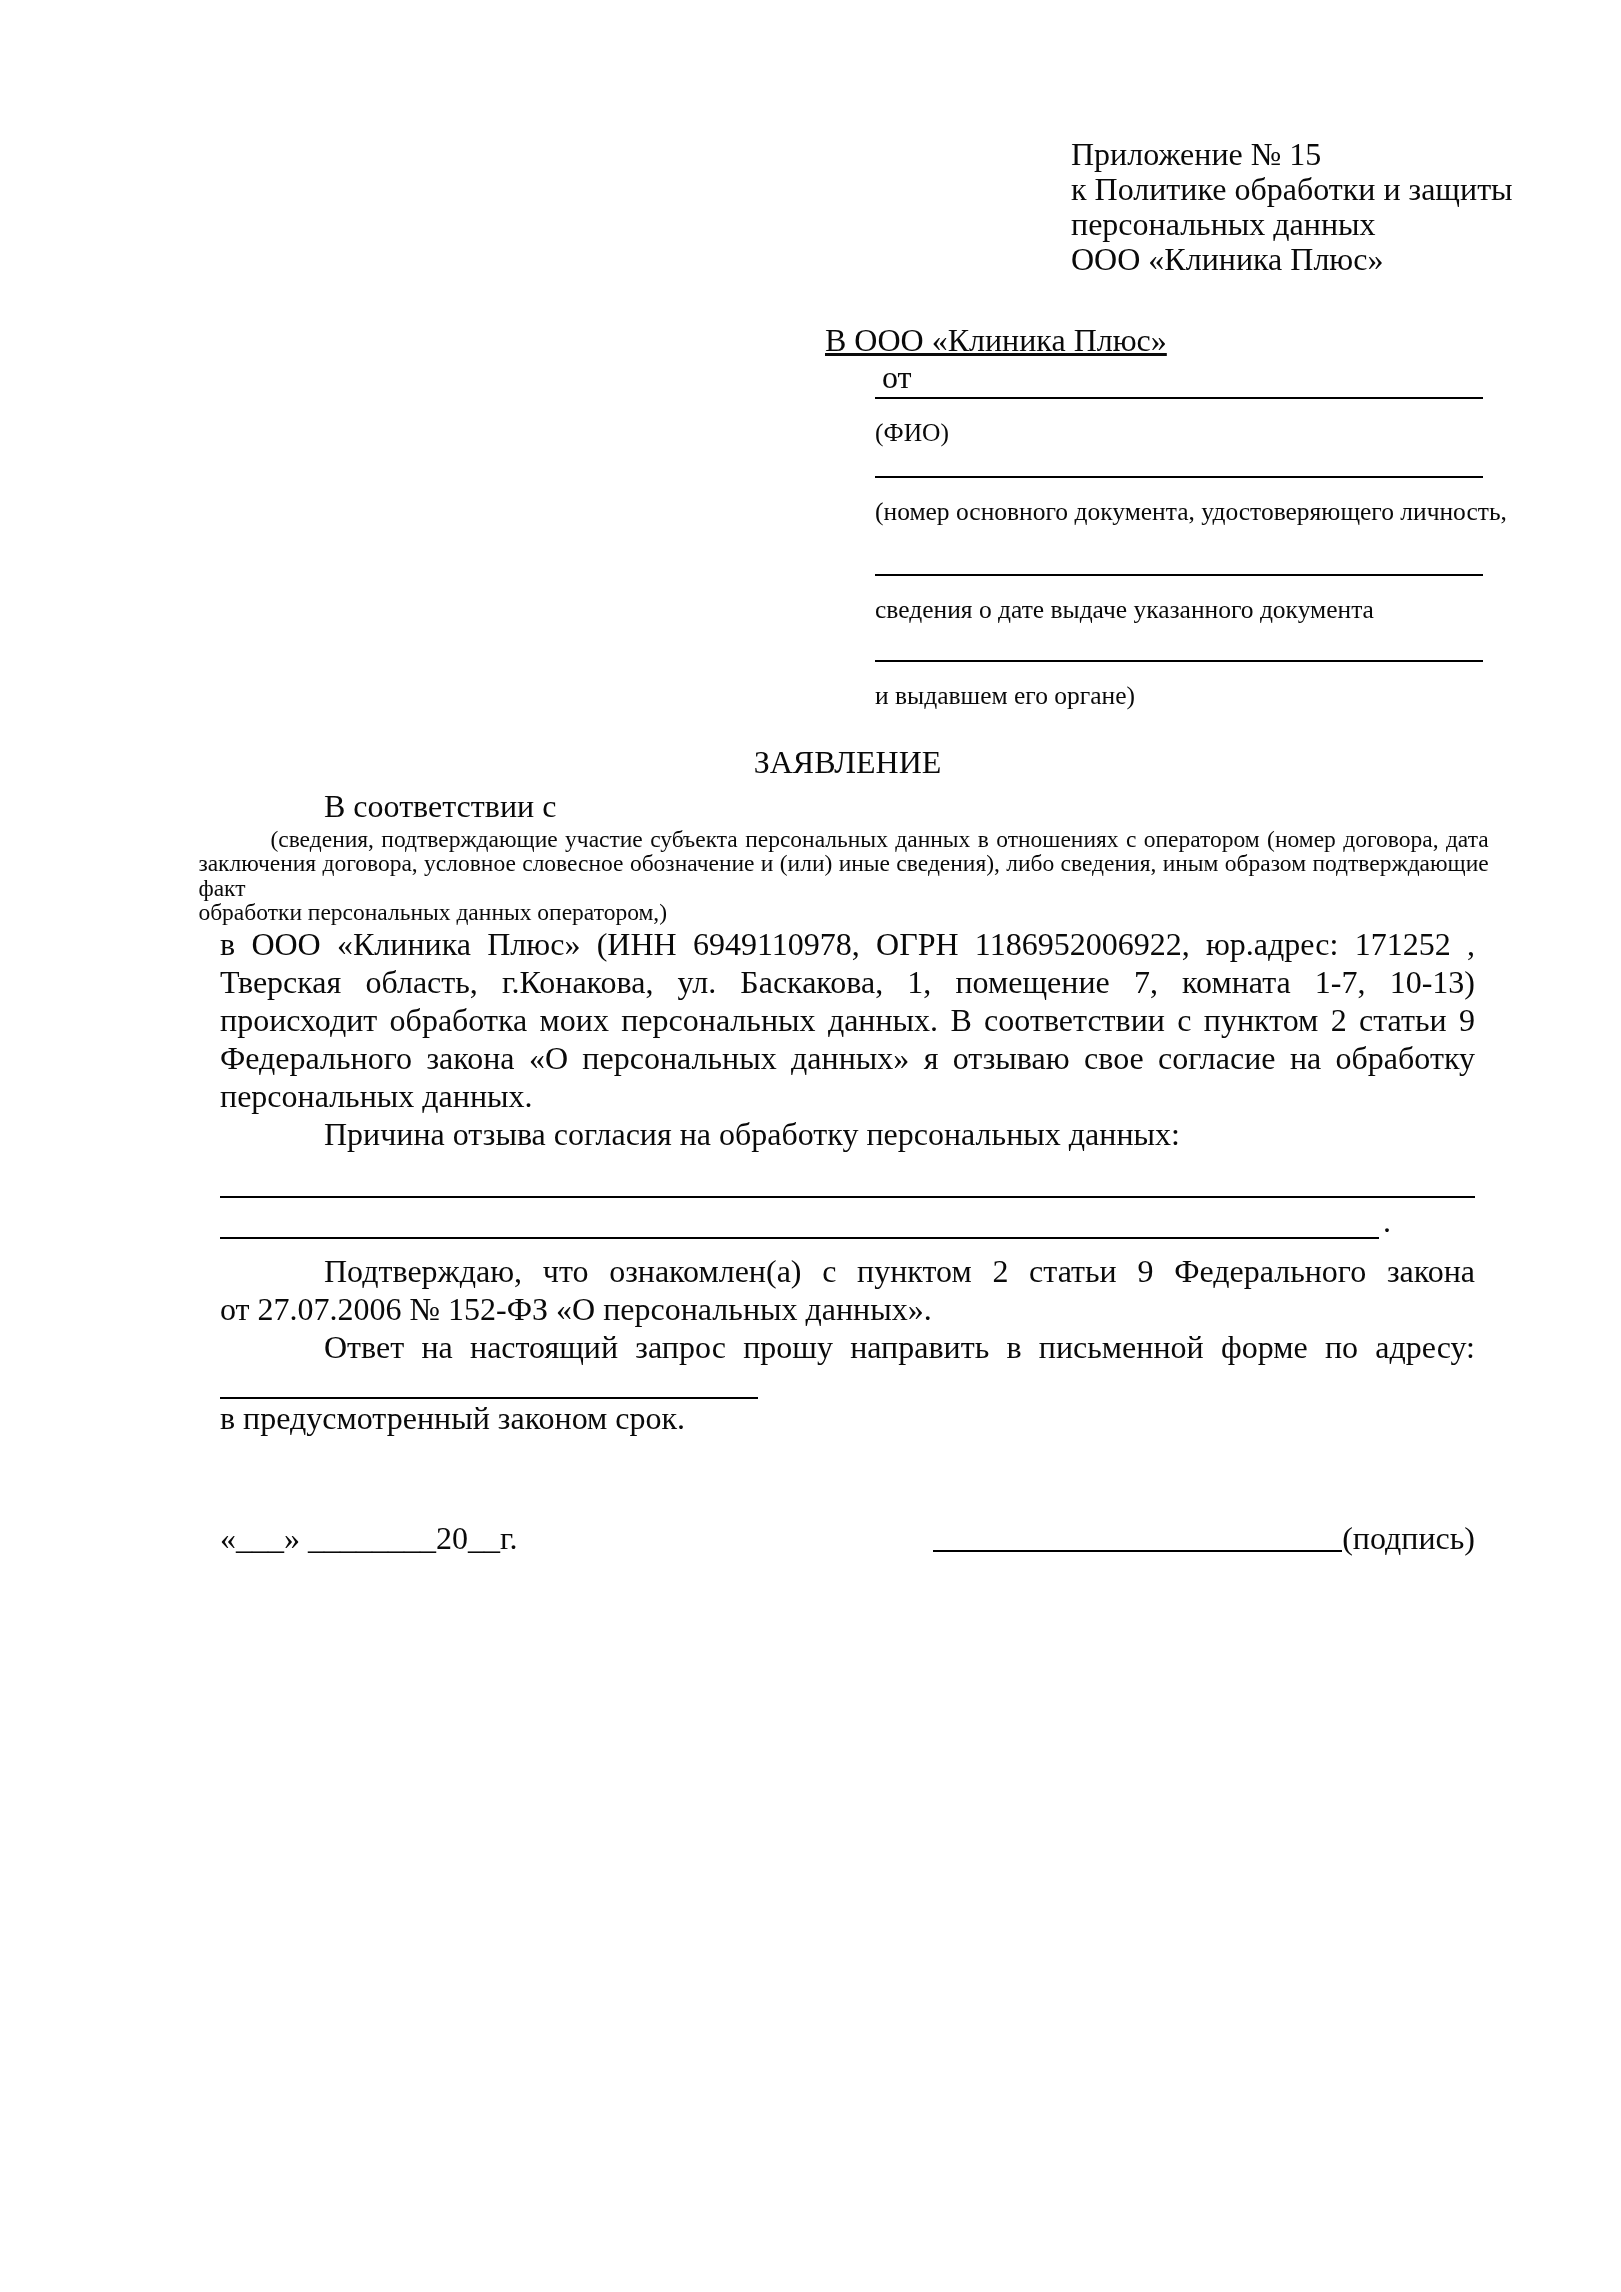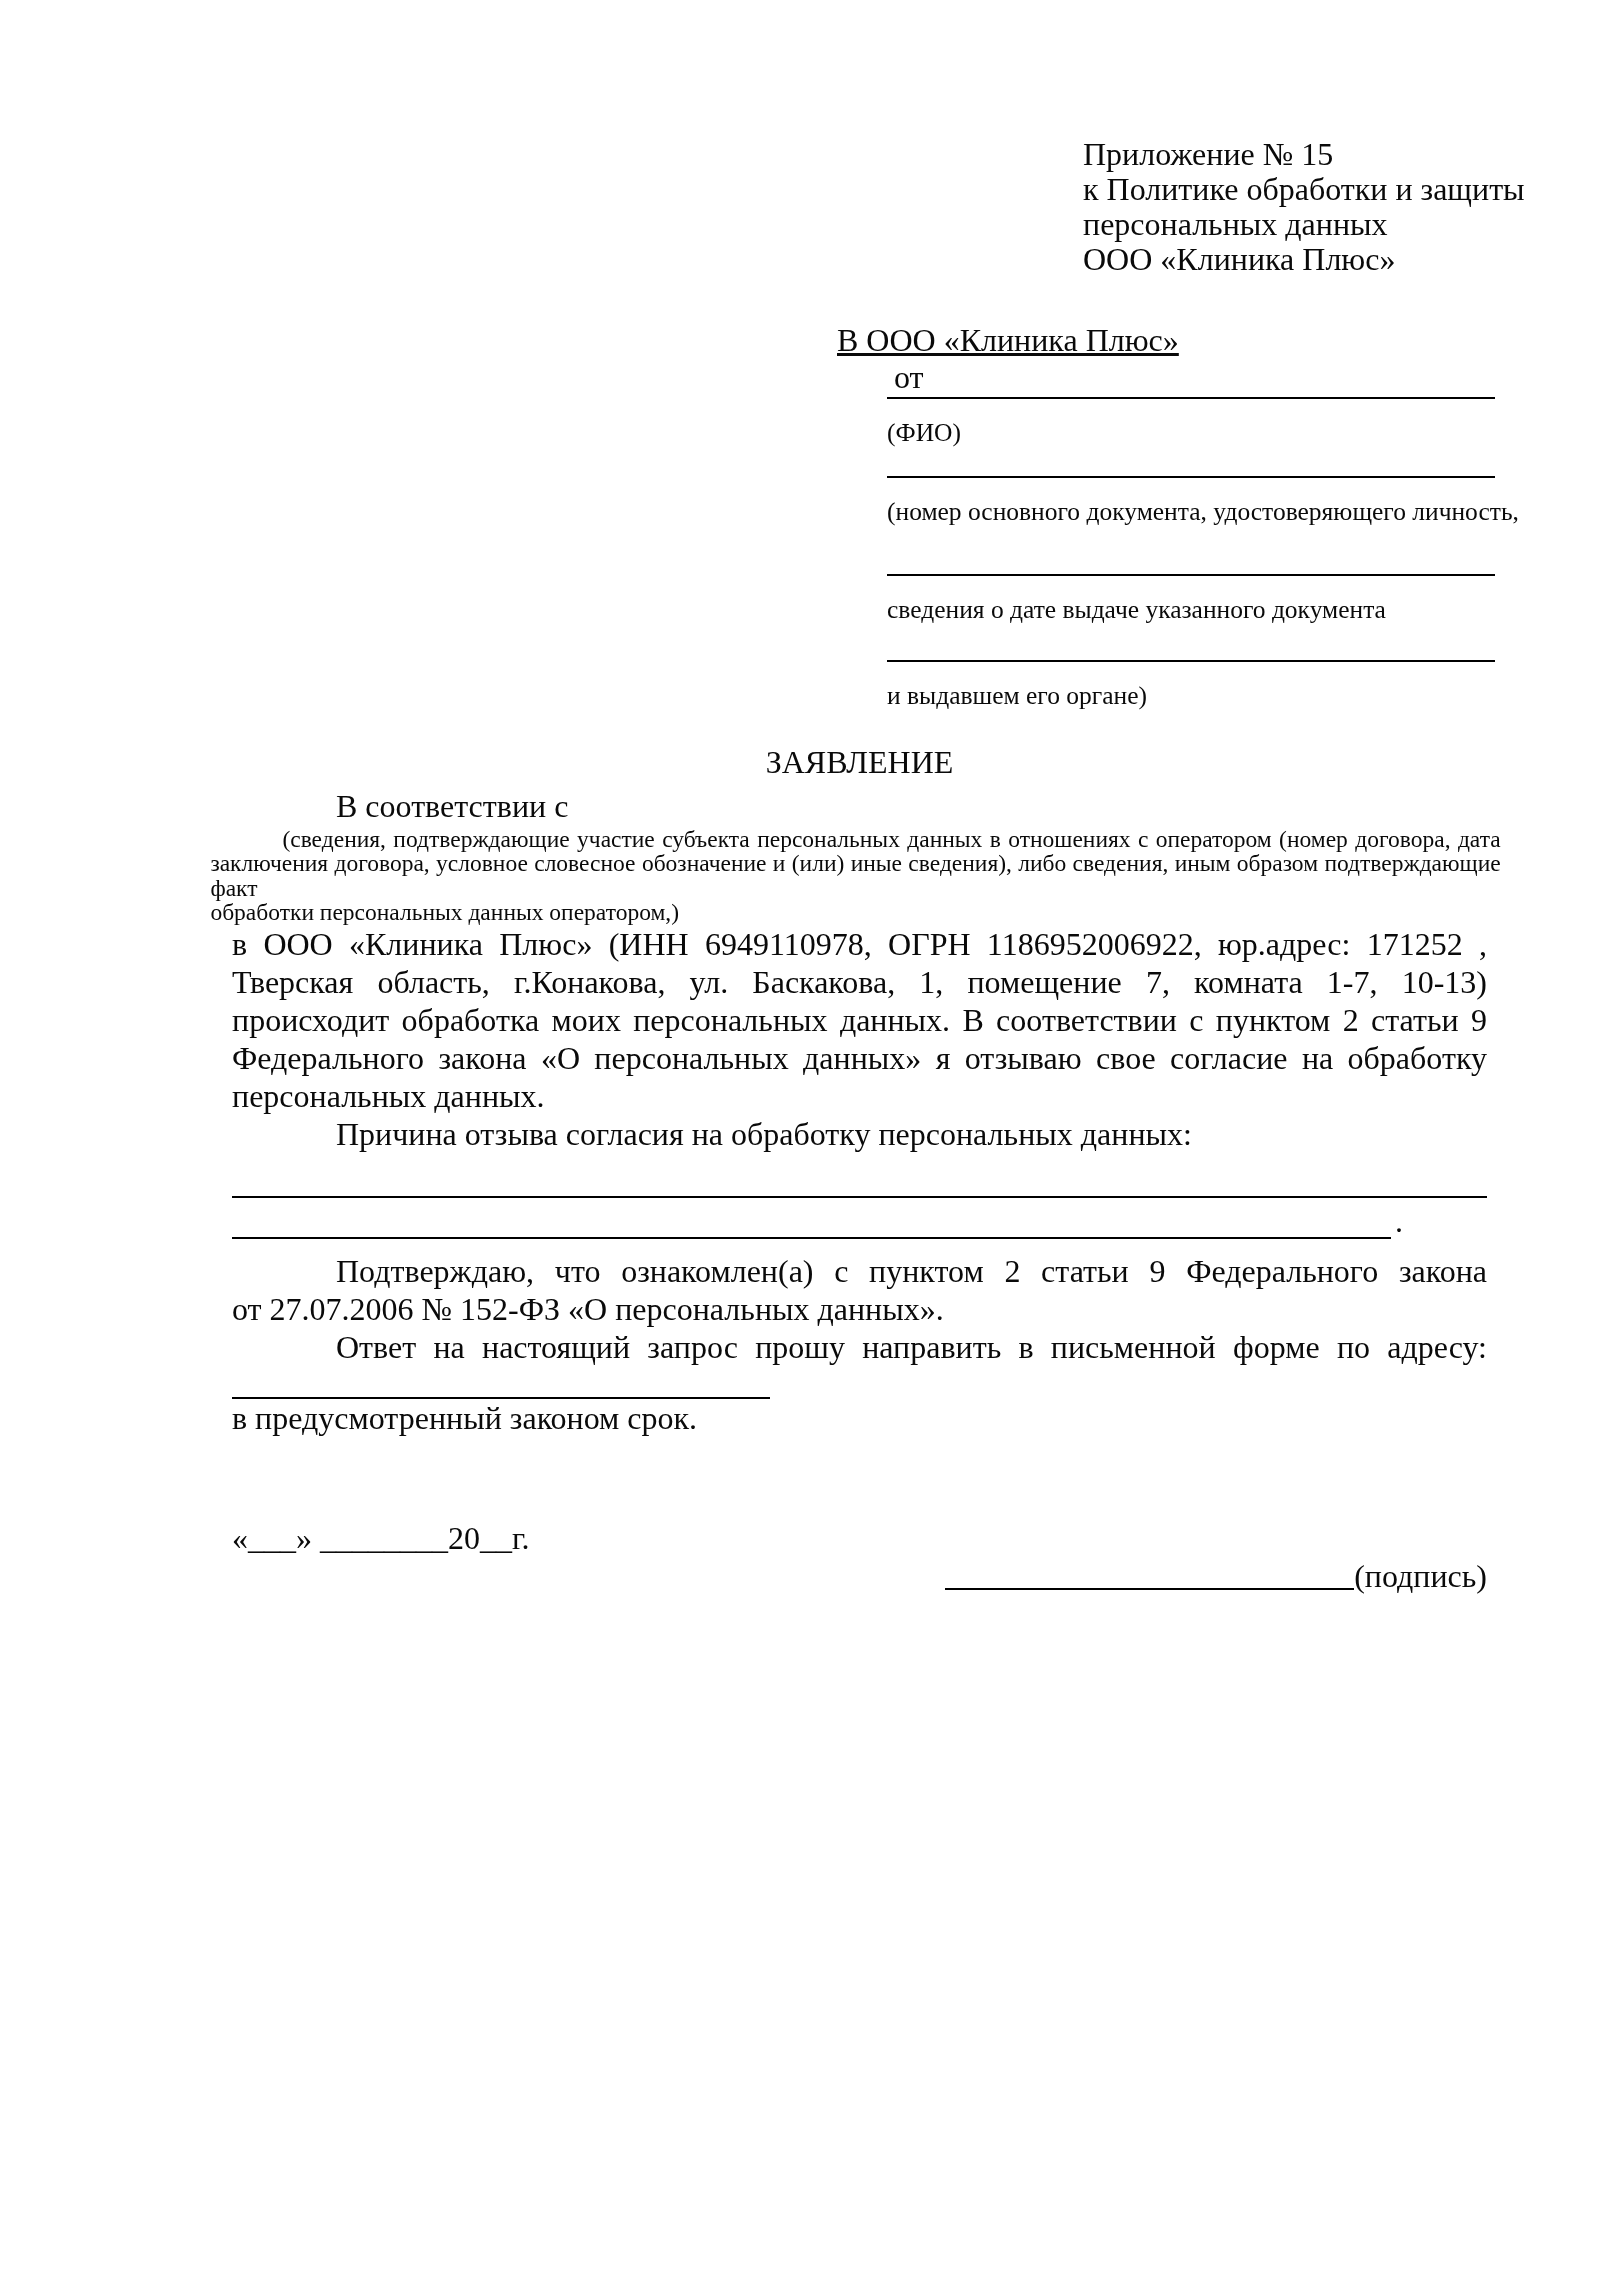--- a/index.html
+++ b/index.html
@@ -5,21 +5,21 @@
   html,body{margin:0;padding:0;background:#e8e8e8;}
   .page{
     position:relative;
     width:1621px;height:2293px;
     background:#ffffff;
     font-family:"Liberation Serif","DejaVu Serif",serif;
     color:#0a0a0a;
     overflow:hidden;
   }
   .content{
-    position:absolute;left:232px;top:0;width:1255px;
+    position:absolute;left:220px;top:0;width:1255px;
     font-size:32px;line-height:38px;
   }
   
   .appendix{margin-top:137px;margin-left:851px;line-height:35px;}
   .appendix div{white-space:nowrap;}
   
   .doc-title{margin-top:133px;text-align:center;font-weight:bold;font-size:35px;line-height:44px;}
   
   .addr{margin-top:44px;margin-left:655px;width:608px;}
   .addr-org{margin-left:-50px;height:37px;white-space:nowrap;text-decoration:underline;}
@@ -37,21 +37,21 @@
   .accordance{margin-top:5.9px;}
   .footnote{font-size:23.5px;line-height:24.5px;margin-left:-21.6px;margin-right:-13.7px;}
   .indent1{text-indent:72px;}
   .just{text-align:justify;text-align-last:justify;}
   .blank1{height:41px;border-bottom:2.9px solid #000;}
   .blank2{height:41px;display:flex;align-items:flex-end;}
   .blank2 .ln{width:1159px;height:41px;border-bottom:2.9px solid #000;}
   .blank2 .dot{line-height:35px;padding-left:3.9px;}
   .confirm{margin-top:12.7px;}
   .reply-fill{width:538px;height:31px;border-bottom:2.9px solid #000;}
-  .sig-row{margin-top:82px;display:flex;align-items:flex-start;flex-direction:column;}
+  .sig-row{margin-top:82px;display:flex;align-items:flex-start;}
   .sig-group{margin-left:auto;display:flex;align-items:flex-start;}
   .sig-line{width:409px;height:31px;border-bottom:2.9px solid #000;}
   .nowrap{white-space:nowrap;}
 </style>
 </head>
 <body>
 
 <div class="page">
   <div class="content">
 

